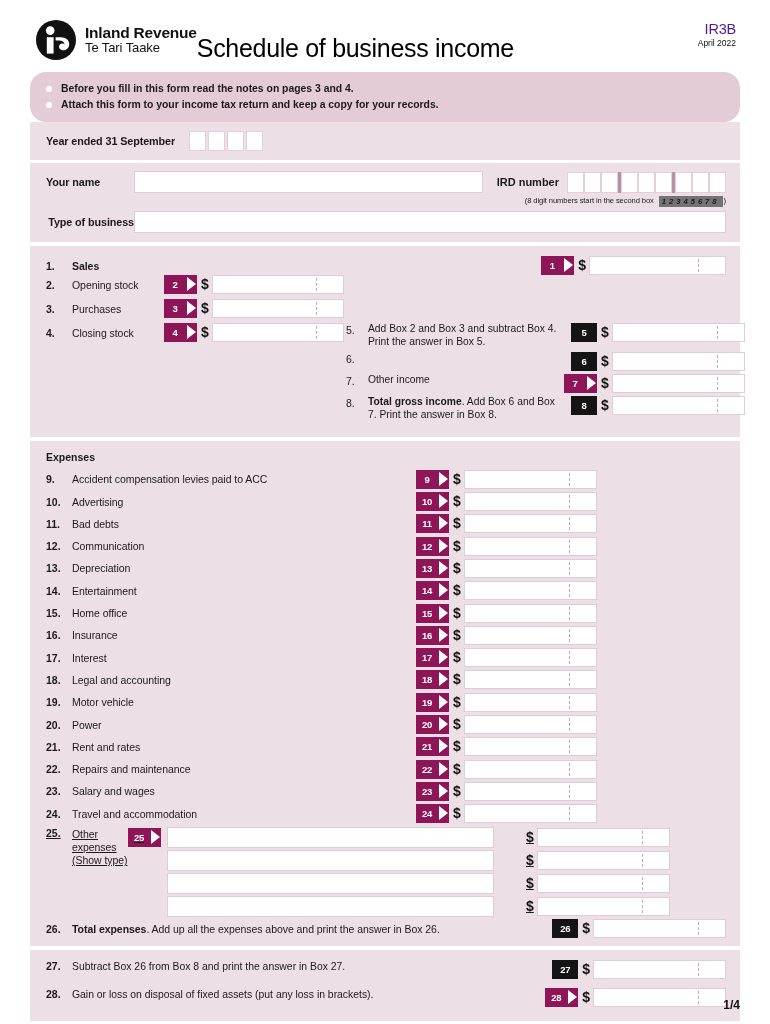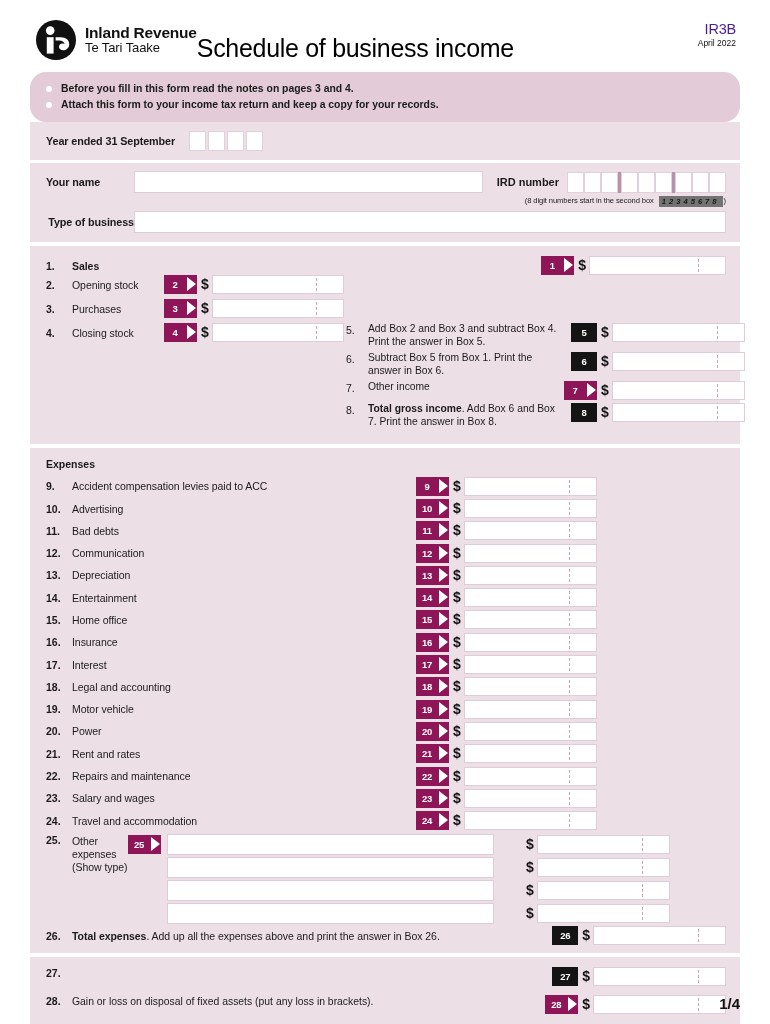--- a/index.html
+++ b/index.html
@@ -186,21 +186,21 @@
   .calc-money { margin-left: auto; }
 
   
   .exp-title { font-size: 10.5px; font-weight: bold; margin-bottom: 5px; }
   .exp-row { display: flex; align-items: center; height: 22.3px; }
   .exp-row .lbl { flex: 0 0 auto; }
   .exp-row .money { position: absolute; left: 370px; }
   .exp-row { position: relative; }
 
   
-  .other-wrap { display: flex; margin-top: 2px; position: relative; }
+  .other-wrap { display: flex; margin-top: 2px; position: relative; text-decoration: underline; }
   .other-label { width: 56px; flex: 0 0 auto; padding-top: 1px; }
   .other-label .lbl { font-size: 10.5px; line-height: 1.25; display: block; }
   .other-tag { padding-top: 1px; margin-right: 6px; display: flex; }
   .other-lines { flex: 0 0 auto; }
   .other-line-row { display: flex; align-items: center; margin-bottom: 2px; }
   .type-field {
     width: 327px; height: 21px; background: #fff; border: 1px solid #e0cbd9;
     flex: 0 0 auto;
   }
   .other-money { margin-left: 28px; }
@@ -213,21 +213,21 @@
   .total-row .money { position: absolute; right: 0; }
 
   
   .foot-sec { padding: 10px 14px 11px 16px; }
   .foot-row { display: flex; align-items: flex-start; position: relative; min-height: 22px; }
   .foot-row .money { position: absolute; right: 0; top: 0; }
   .foot-txt { font-size: 10.4px; line-height: 1.35; }
 
   .pageno {
     position: absolute; right: 30px; bottom: 12px;
-    font-size: 15px; font-weight: bold; color: #111;
+    font-size: 12px; font-weight: bold; color: #111;
   }
 </style>
 </head>
 <body>
 
 <div class="page">
 
   <div class="masthead">
     <div class="logo-wrap">
       <svg class="logo-mark" viewBox="0 0 40 40">
@@ -361,21 +361,20 @@
           <span class="calc-txt">Add Box 2 and Box 3 and subtract Box 4. Print the answer in Box 5.</span>
           <span class="money calc-money">
             <span class="tag black">5</span>
             <span class="dollar">$</span>
             <span class="field w-md"></span>
           </span>
         </div>
 
         <div class="calc-row">
           <span class="calc-num">6.</span>
-          <span class="calc-txt">Subtract Box 5 from Box 1. Print the answer in Box 6.</span>
           <span class="money calc-money">
             <span class="tag black">6</span>
             <span class="dollar">$</span>
             <span class="field w-md"></span>
           </span>
         </div>
 
         <div class="calc-row">
           <span class="calc-num">7.</span>
           <span class="calc-txt">Other income</span>
@@ -616,20 +615,21 @@
         <span class="tag black">26</span>
         <span class="dollar">$</span>
         <span class="field w-md"></span>
       </span>
     </div>
   </div>
 
   <div class="section foot-sec">
     <div class="foot-row" style="margin-bottom:6px;">
       <span class="num">27.</span>
+      <span class="foot-txt">Subtract Box 26 from Box 8 and print the answer in Box 27.</span>
       <span class="money">
         <span class="tag black">27</span>
         <span class="dollar">$</span>
         <span class="field w-md"></span>
       </span>
     </div>
     <div class="foot-row">
       <span class="num">28.</span>
       <span class="foot-txt">Gain or loss on disposal of fixed assets (put any loss in brackets).</span>
       <span class="money">

